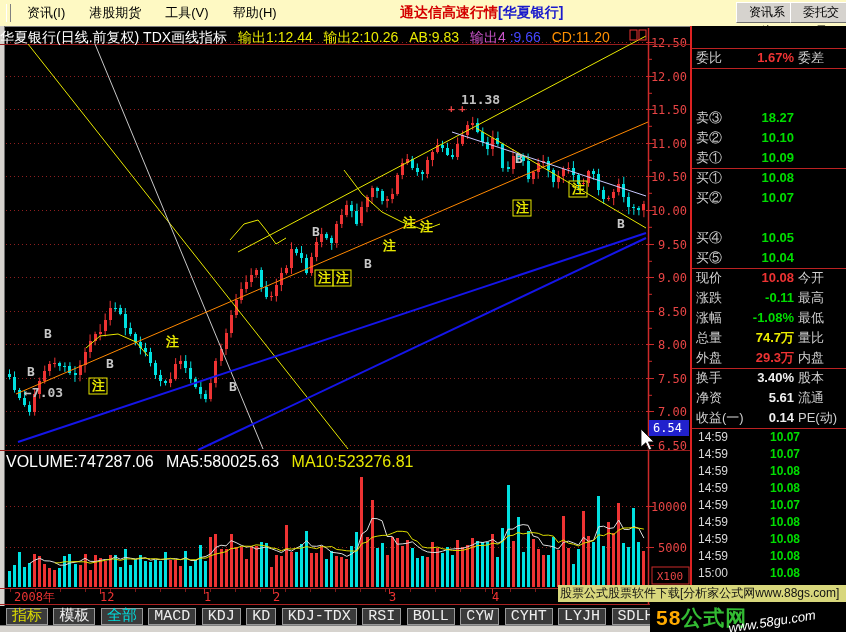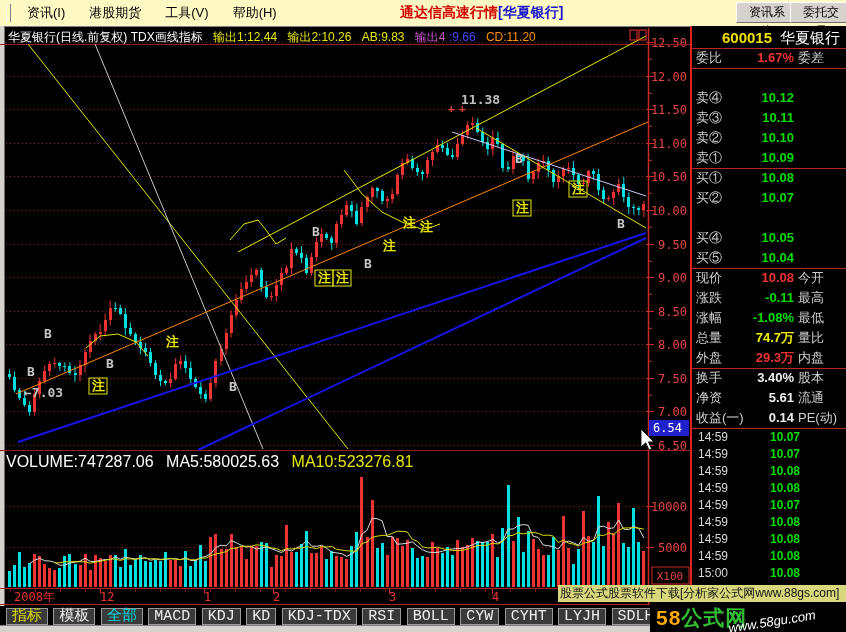--- a/index.html
+++ b/index.html
@@ -13,21 +13,21 @@
   .menu-item{padding:2px 12px;cursor:default;}
   #title-center{position:absolute;left:400px;top:4px;font-size:14px;font-weight:bold;}
   #title-center .t-red{color:#d40000;}
   #title-center .t-blue{color:#1a1acc;}
   .tb-btn{position:absolute;top:2px;height:19px;line-height:19px;padding:0 7px;font-size:12px;background:#d6d3ce;
           border-top:1px solid #fff;border-left:1px solid #fff;border-right:1px solid #6f6f6f;border-bottom:1px solid #6f6f6f;}
   
   #left-strip{left:0;top:26px;width:4px;height:580px;background:#d6d3ce;border-right:1px solid #6f6f6f;}
   #bottom-strip{left:0;top:625px;width:846px;height:7px;background:#d6d3ce;border-top:1px solid #808080;}
   
-  #chart-header{left:8px;top:29px;height:14px;font-size:12px;white-space:nowrap;z-index:3;}
+  #chart-header{left:0;top:29px;height:14px;font-size:14px;white-space:nowrap;z-index:3;}
   #chart-header span{margin-right:7px;}
   
   #panel{left:690px;top:26px;width:156px;height:580px;background:#000;border-left:2px solid #d22;z-index:3;font-size:13px;}
   .prow{position:absolute;left:0;width:154px;height:20px;line-height:20px;}
   .prow .lab{position:absolute;left:4px;color:#cfcfcf;}
   .prow .val{position:absolute;left:30px;width:72px;text-align:right;font-weight:bold;}
   .prow .rlab{position:absolute;left:106px;color:#cfcfcf;}
   .psep{position:absolute;left:0;width:154px;height:1px;background:#b22;}
   #p-title{position:absolute;top:2px;height:20px;width:154px;}
   #p-code{position:absolute;left:30px;color:#f0e000;font-size:15px;font-weight:bold;top:1px;}
@@ -613,38 +613,30 @@
     <span style="color:#ff9000;">CD:11.20</span>
   </div>
 
   <div class="abs" style="left:6px;top:453px;font-size:16px;white-space:nowrap;z-index:3;">
     <span style="color:#fff;margin-right:8px;">VOLUME:747287.06</span>
     <span style="color:#fff;margin-right:8px;">MA5:580025.63</span>
     <span style="color:#e8e800;">MA10:523276.81</span>
   </div>
 
   <div id="panel" class="abs">
-    <div id="p-title">
-      <span id="p-code">600015</span>
-      <span id="p-name">华夏银行</span>
-    </div>
     <div class="psep" style="top:22px;"></div>
     <div class="prow" style="top:22px;">
       <span class="lab">委比</span>
       <span class="val red">1.67%</span>
       <span class="rlab">委差</span>
     </div>
     <div class="psep" style="top:42px;"></div>
-    <div class="prow" style="top:62px;">
-        <span class="lab">卖④</span>
-        <span class="val green">10.12</span>
-      </div>
     <div class="prow" style="top:82px;">
         <span class="lab">卖③</span>
-        <span class="val green">10.11</span>
+        <span class="val green">18.27</span>
       </div>
     <div class="prow" style="top:102px;">
         <span class="lab">卖②</span>
         <span class="val green">10.10</span>
       </div>
     <div class="prow" style="top:122px;padding-left:14px;">
         <span class="lab">卖①</span>
         <span class="val green">10.09</span>
       </div>
     <div class="psep" style="top:142px;"></div>

